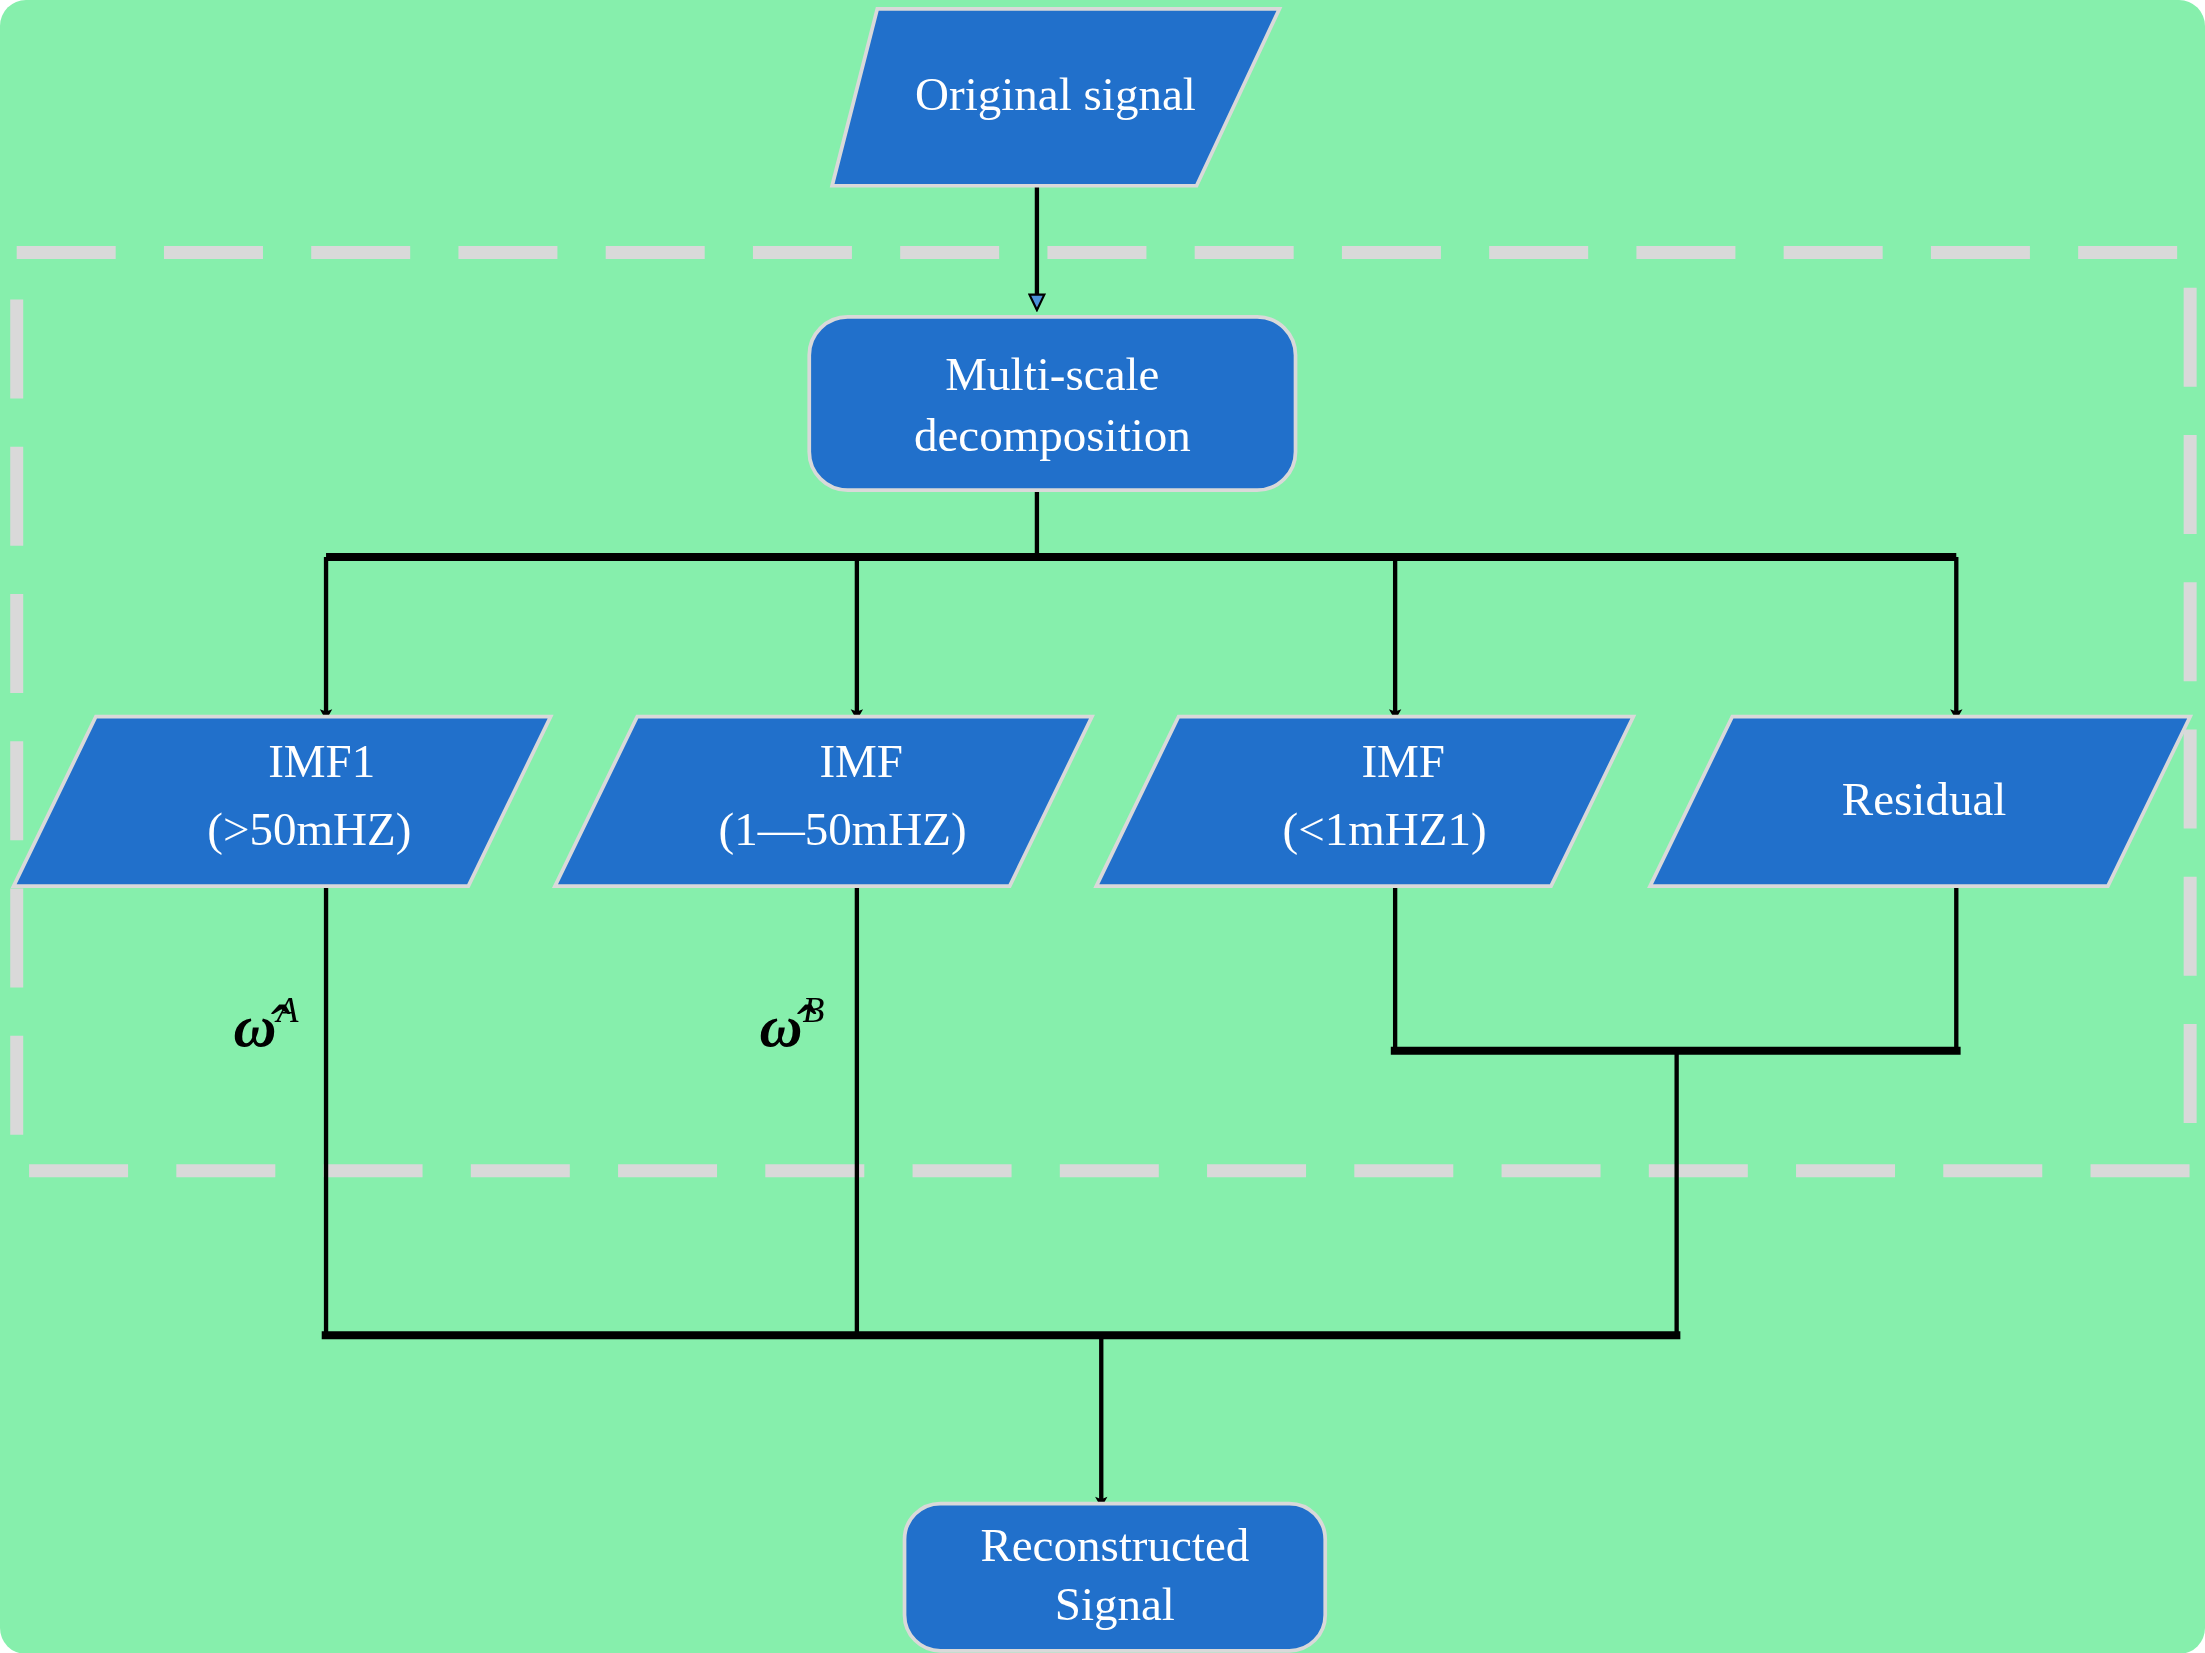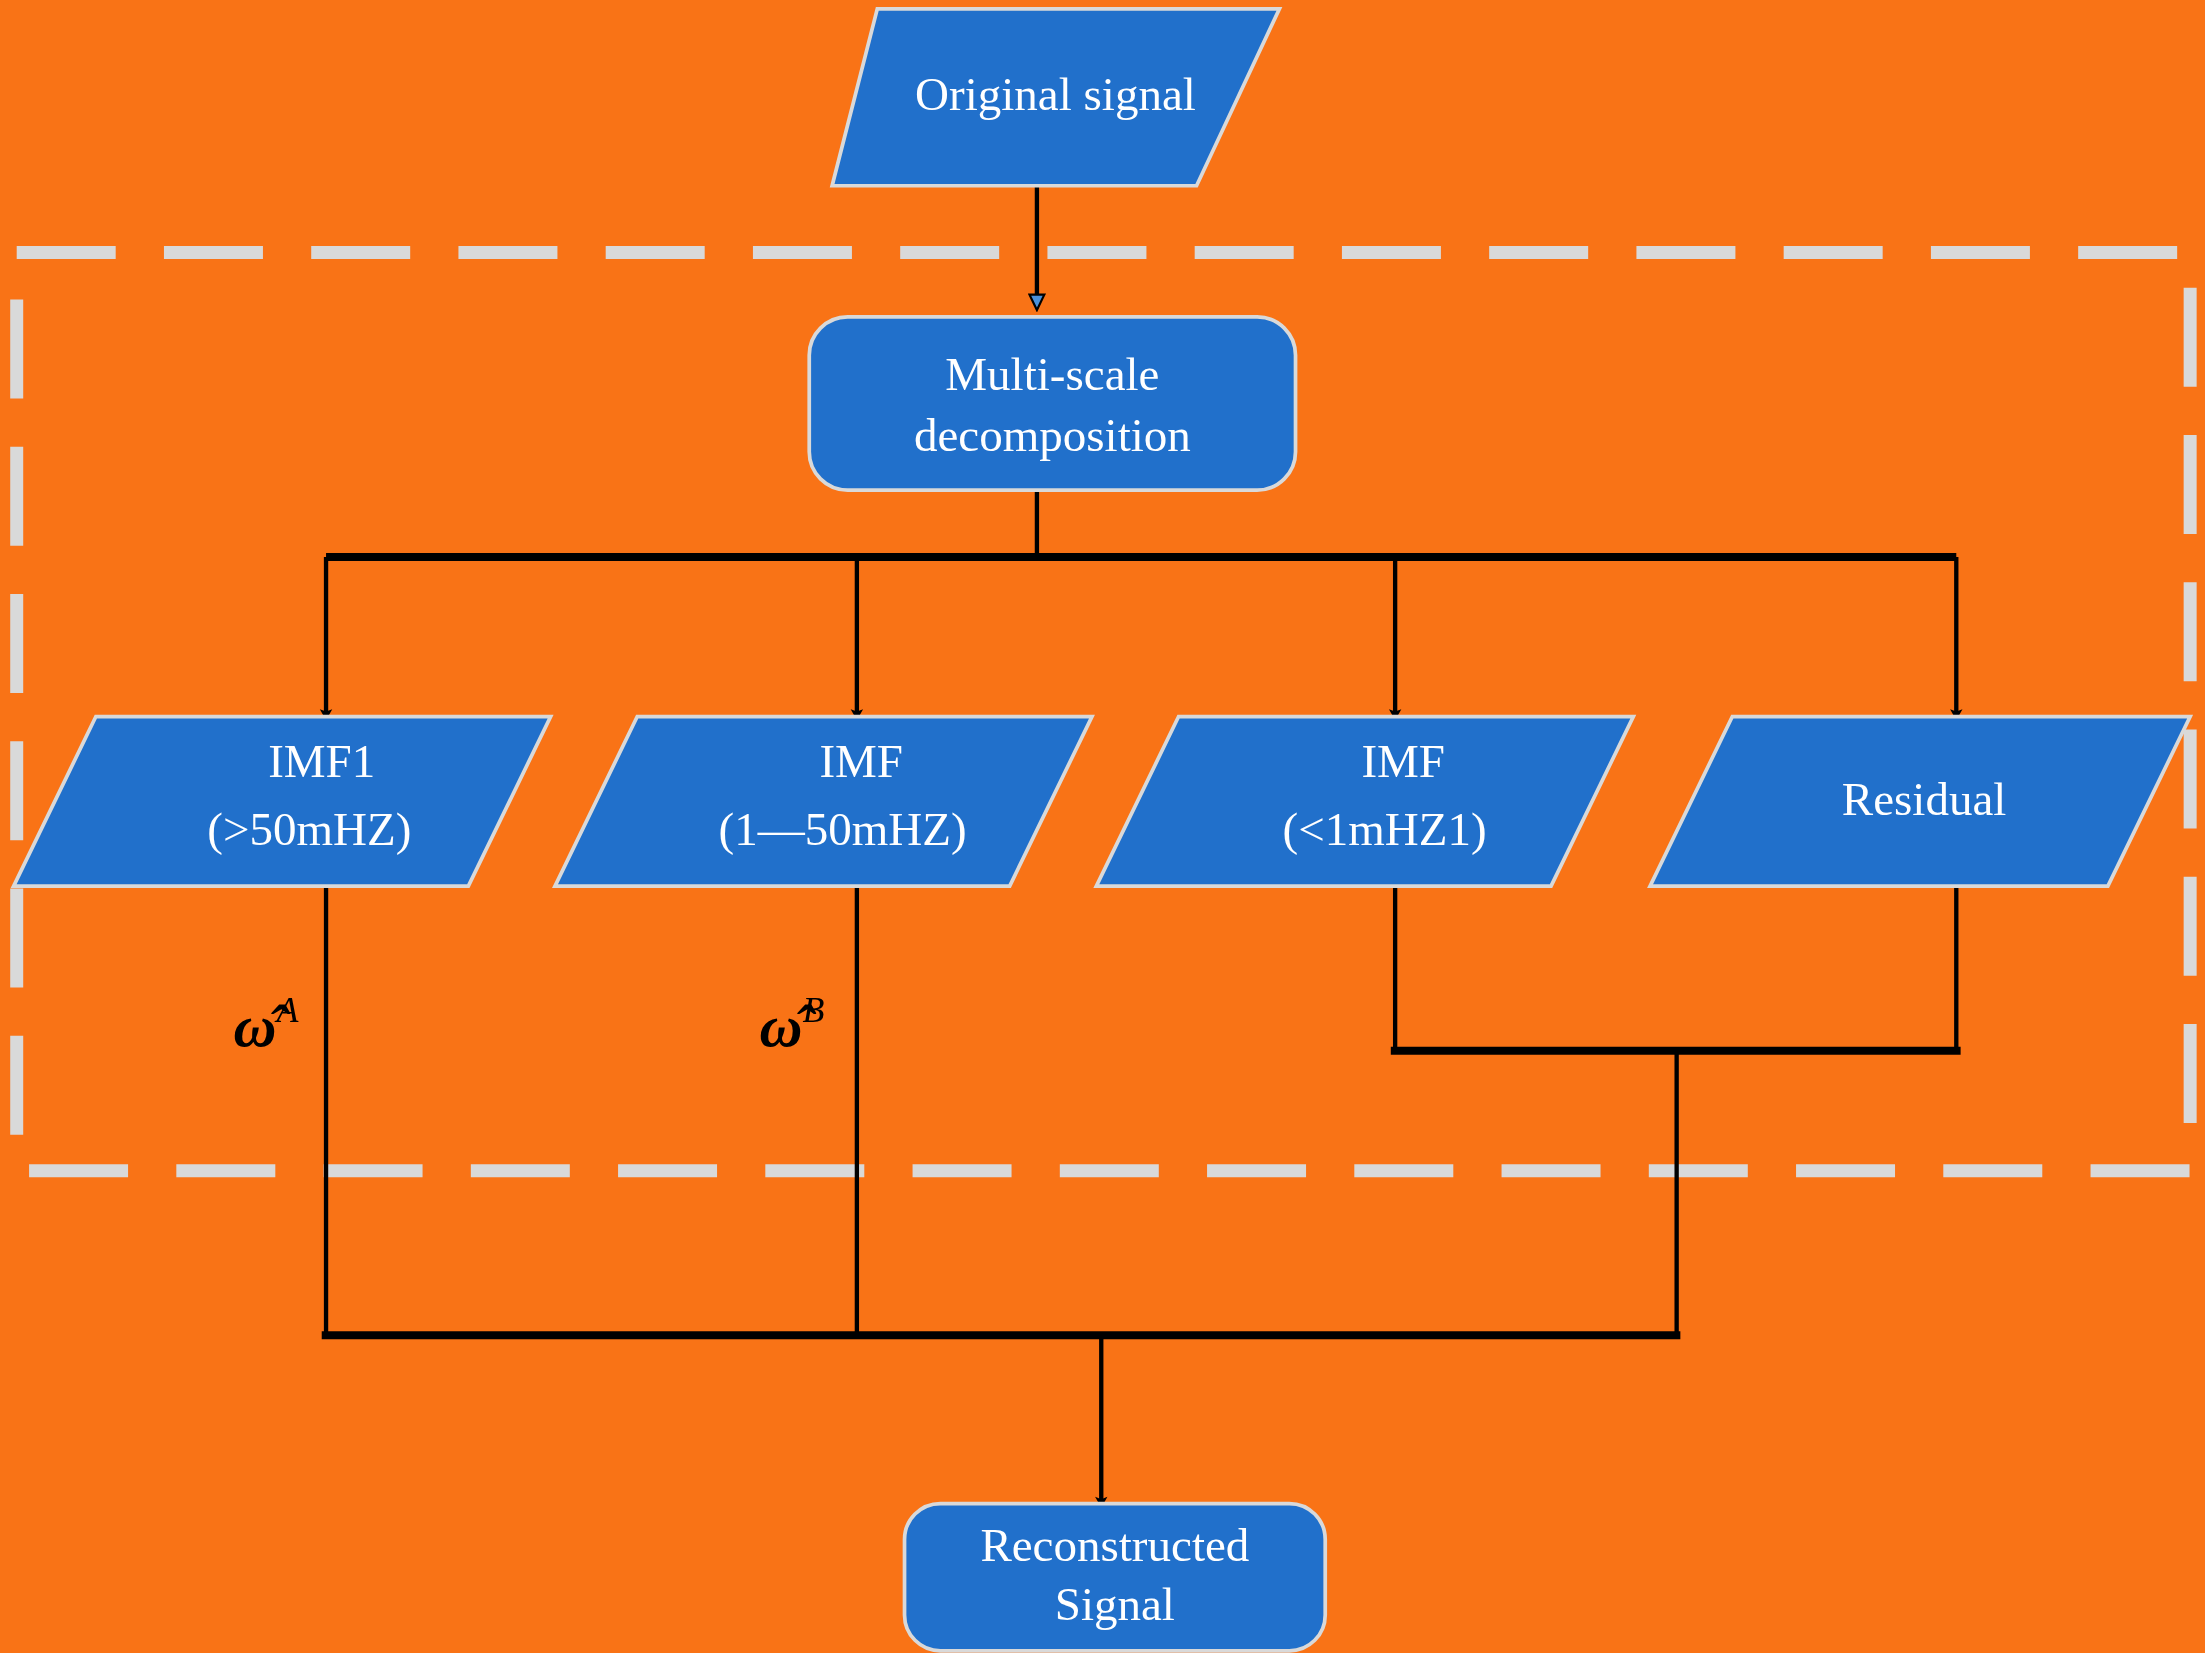--- a/index.html
+++ b/index.html
@@ -11,21 +11,22 @@
   body {
     width: 2205px;
     height: 1654px;
     overflow: hidden;
     font-family: "Liberation Serif", "DejaVu Serif", serif;
   }
   #diagram-root {
     position: relative;
     width: 2205px;
     height: 1654px;
-    background: #f97316;
+    background: #86efac;
+    border-radius: 26px;
   }
   svg.flow {
     position: absolute;
     top: 0; left: 0;
     width: 2205px;
     height: 1654px;
     display: block;
   }
   
   .node-text {

